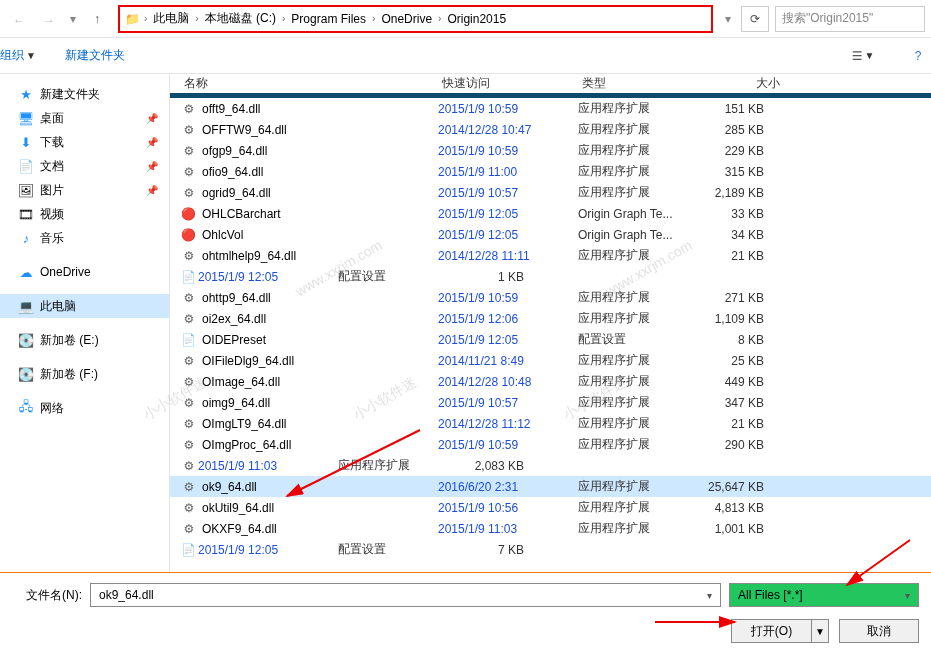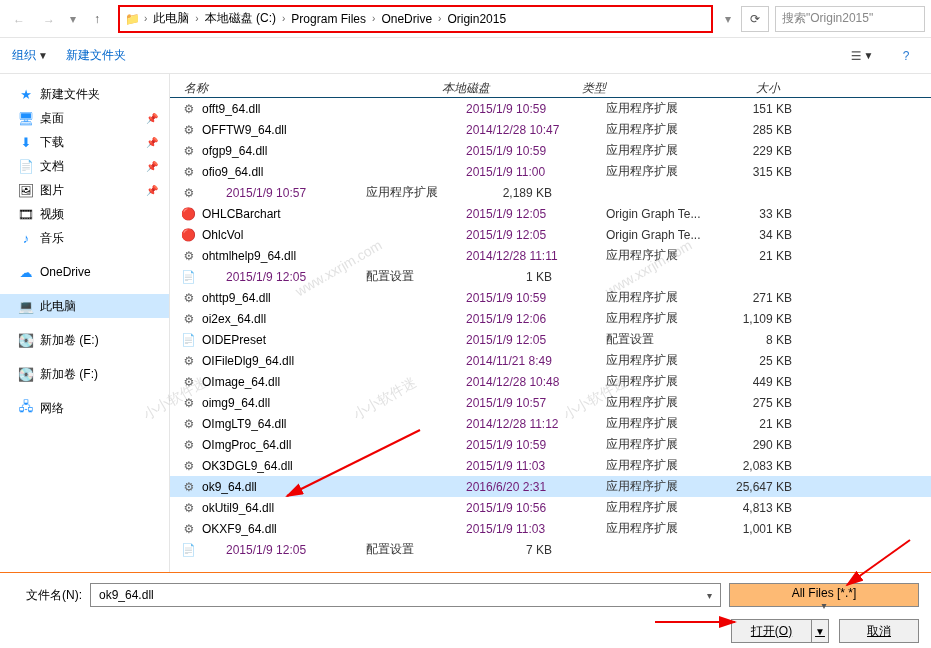--- a/index.html
+++ b/index.html
@@ -14,59 +14,59 @@
 
 .addr-bar { flex: 1; border: 2px solid #e00; display: flex; align-items: center; height: 28px; margin: 0 4px; padding: 0 4px; }
 .addr-bar .folder-icon { width: 18px; height: 18px; display: flex; align-items: center; justify-content: center; }
 .addr-bar .crumb { padding: 0 4px; white-space: nowrap; }
 .addr-bar .sep { color: #666; padding: 0 2px; font-size: 10px; }
 
 .refresh-btn { width: 28px; height: 26px; border: 1px solid #ccc; display: flex; align-items: center; justify-content: center; color: #555; margin: 0 2px; }
 .search-box { width: 150px; height: 26px; border: 1px solid #ccc; padding: 2px 6px; color: #888; display: flex; align-items: center; }
 
 
-.toolbar { display: flex; align-items: center; height: 36px; padding: 4px 12px; gap: 18px; border-bottom: 1px solid #e5e5e5; }
+.toolbar { display: flex; align-items: center; height: 36px; padding: 4px 0; gap: 29px; border-bottom: 1px solid #e5e5e5; }
 .tb-link { color: #0066cc; cursor: pointer; }
 .tb-drop { color: #333; font-size: 10px; margin-left: 2px; }
 .toolbar .spacer { flex: 1; }
 .tb-icon { width: 26px; height: 22px; display: flex; align-items: center; justify-content: center; color: #555; }
 
 
 .main { display: flex; height: 498px; }
 .sidebar { width: 170px; border-right: 1px solid #e5e5e5; padding: 8px 0; overflow: hidden; }
 .sb-item { display: flex; align-items: center; height: 24px; padding: 0 10px 0 18px; gap: 6px; cursor: pointer; position: relative; }
 .sb-item.selected { background: #cde8ff; }
 .sb-item .pin { position: absolute; right: 10px; color: #888; font-size: 10px; }
 .sb-icon { width: 16px; height: 16px; display: flex; align-items: center; justify-content: center; font-size: 13px; }
 .sb-spacer { height: 10px; }
 
 .filelist { flex: 1; display: flex; flex-direction: column; overflow: hidden; }
-.col-head { display: flex; height: 24px; border-bottom: 1px solid #0c4a6e; align-items: flex-end; padding-left: 10px; font-style: italic; }
+.col-head { display: flex; height: 24px; border-bottom: 5px solid #0c4a6e; align-items: center; padding-left: 10px; }
 .col-head > div { color: #333; padding: 0 4px; }
 .col-name { width: 258px; }
 .col-date { width: 140px; }
 .col-type { width: 116px; }
 .col-size { width: 90px; text-align: right; padding-right: 20px; }
 
 .file-rows { flex: 1; overflow: hidden; }
 .row { display: flex; height: 21px; align-items: center; padding-left: 10px; }
 .row.selected { background: #cde8ff; }
 .row .icon { width: 18px; height: 16px; display: flex; align-items: center; justify-content: center; font-size: 12px; color: #666; }
 .row .n { width: 240px; padding-left: 4px; white-space: nowrap; overflow: hidden; }
-.row .d { width: 140px; color: #701a75; white-space: nowrap; margin-left: 28px; }
+.row .d { width: 140px; color: #1d4ed8; white-space: nowrap; }
 .row .t { width: 116px; color: #333; white-space: nowrap; overflow: hidden; }
 .row .s { width: 90px; text-align: right; padding-right: 20px; color: #333; white-space: nowrap; }
 
 
 .bottom { padding: 10px 12px 6px 12px; border-top: 1px solid #f97316; }
 .fn-row { display: flex; align-items: center; gap: 8px; margin-bottom: 12px; }
 .fn-label { width: 70px; text-align: right; }
 .fn-input { flex: 1; height: 24px; border: 1px solid #888; padding: 2px 8px; display: flex; align-items: center; justify-content: space-between; }
-.fn-filter { width: 190px; height: 24px; border: 1px solid #888; padding: 2px 8px 2px 8px; display: flex; align-items: center; justify-content: space-between; background: #fdba74; flex-direction: column; }
-.btn-row { display: flex; justify-content: flex-end; gap: 10px; text-decoration: underline; }
+.fn-filter { width: 190px; height: 24px; border: 1px solid #888; padding: 2px 8px 2px 8px; display: flex; align-items: center; justify-content: space-between; background: #22c55e; }
+.btn-row { display: flex; justify-content: flex-end; gap: 10px; }
 .btn { height: 24px; min-width: 80px; border: 1px solid #888; background: #f0f0f0; display: flex; align-items: center; justify-content: center; cursor: pointer; }
 .btn-split { display: flex; }
 .btn-split .btn { border-right: none; }
 .btn-split .drop { width: 18px; height: 24px; border: 1px solid #888; background: #f0f0f0; display: flex; align-items: center; justify-content: center; font-size: 10px; }
 
 
 .arrow { position: absolute; pointer-events: none; }
 
 
 .wm { position: absolute; color: rgba(170,170,170,0.35); font-size: 14px; transform: rotate(-30deg); pointer-events: none; }
@@ -164,21 +164,21 @@
     <div class="sb-spacer"></div>
     <div class="sb-item">
         <span class="sb-icon" style="color:#1e90ff;">🖧</span>
         <span>网络</span>
       </div>
   </div>
 
   <div class="filelist">
     <div class="col-head">
       <div class="col-name">名称</div>
-      <div class="col-date">本地磁盘</div>
+      <div class="col-date">快速访问</div>
       <div class="col-type">类型</div>
       <div class="col-size">大小</div>
     </div>
     <div class="file-rows" id="file-rows">
         <div class="row">
           <span class="icon">⚙</span>
           <span class="n">offt9_64.dll</span>
           <span class="d">2015/1/9 10:59</span>
           <span class="t">应用程序扩展</span>
           <span class="s">151 KB</span>
@@ -199,20 +199,21 @@
         </div>
         <div class="row">
           <span class="icon">⚙</span>
           <span class="n">ofio9_64.dll</span>
           <span class="d">2015/1/9 11:00</span>
           <span class="t">应用程序扩展</span>
           <span class="s">315 KB</span>
         </div>
         <div class="row">
           <span class="icon">⚙</span>
+          <span class="n">ogrid9_64.dll</span>
           <span class="d">2015/1/9 10:57</span>
           <span class="t">应用程序扩展</span>
           <span class="s">2,189 KB</span>
         </div>
         <div class="row">
           <span class="icon">🔴</span>
           <span class="n">OHLCBarchart</span>
           <span class="d">2015/1/9 12:05</span>
           <span class="t">Origin Graph Te...</span>
           <span class="s">33 KB</span>
@@ -270,39 +271,38 @@
           <span class="n">OImage_64.dll</span>
           <span class="d">2014/12/28 10:48</span>
           <span class="t">应用程序扩展</span>
           <span class="s">449 KB</span>
         </div>
         <div class="row">
           <span class="icon">⚙</span>
           <span class="n">oimg9_64.dll</span>
           <span class="d">2015/1/9 10:57</span>
           <span class="t">应用程序扩展</span>
-          <span class="s">275 KB</span>
+          <span class="s">347 KB</span>
         </div>
         <div class="row">
           <span class="icon">⚙</span>
           <span class="n">OImgLT9_64.dll</span>
           <span class="d">2014/12/28 11:12</span>
           <span class="t">应用程序扩展</span>
           <span class="s">21 KB</span>
         </div>
         <div class="row">
           <span class="icon">⚙</span>
           <span class="n">OImgProc_64.dll</span>
           <span class="d">2015/1/9 10:59</span>
           <span class="t">应用程序扩展</span>
           <span class="s">290 KB</span>
         </div>
         <div class="row">
           <span class="icon">⚙</span>
-          <span class="n">OK3DGL9_64.dll</span>
           <span class="d">2015/1/9 11:03</span>
           <span class="t">应用程序扩展</span>
           <span class="s">2,083 KB</span>
         </div>
         <div class="row selected">
           <span class="icon">⚙</span>
           <span class="n">ok9_64.dll</span>
           <span class="d">2016/6/20 2:31</span>
           <span class="t">应用程序扩展</span>
           <span class="s">25,647 KB</span>

